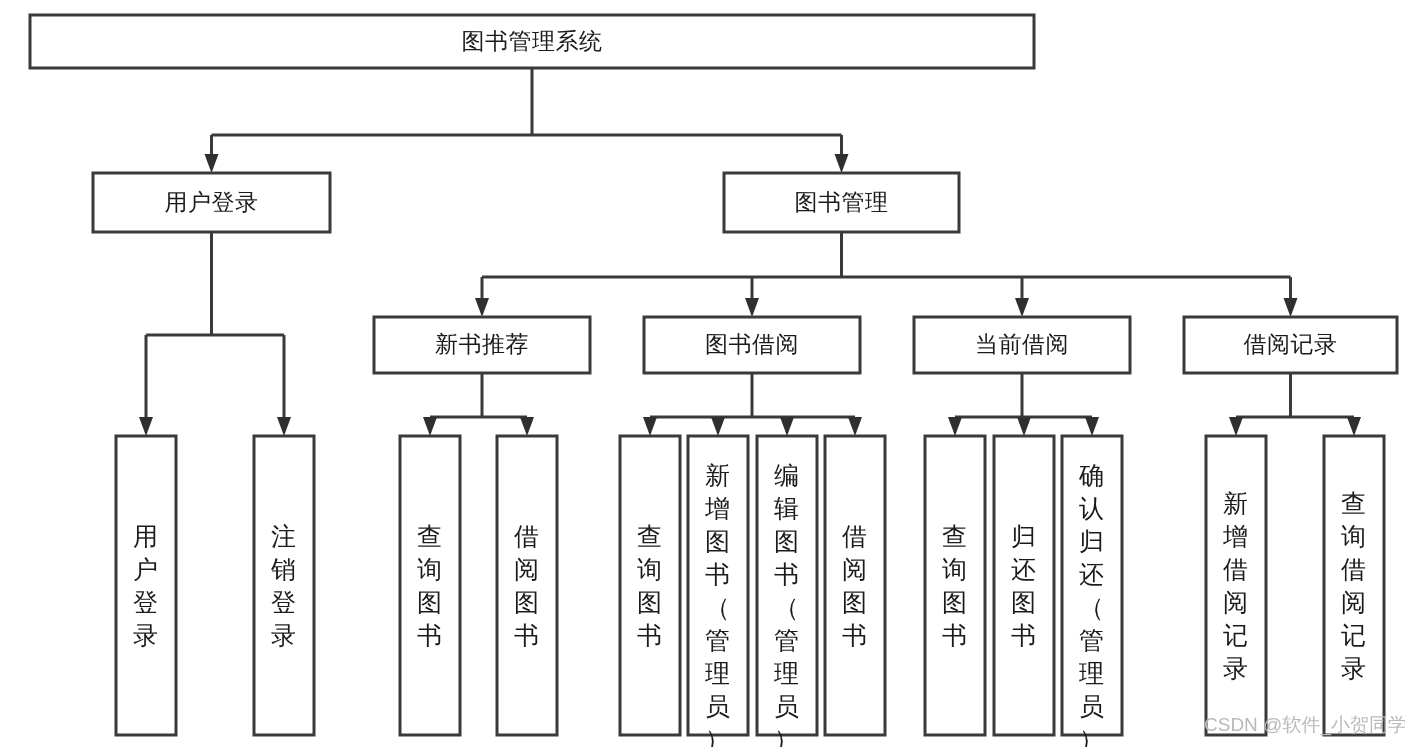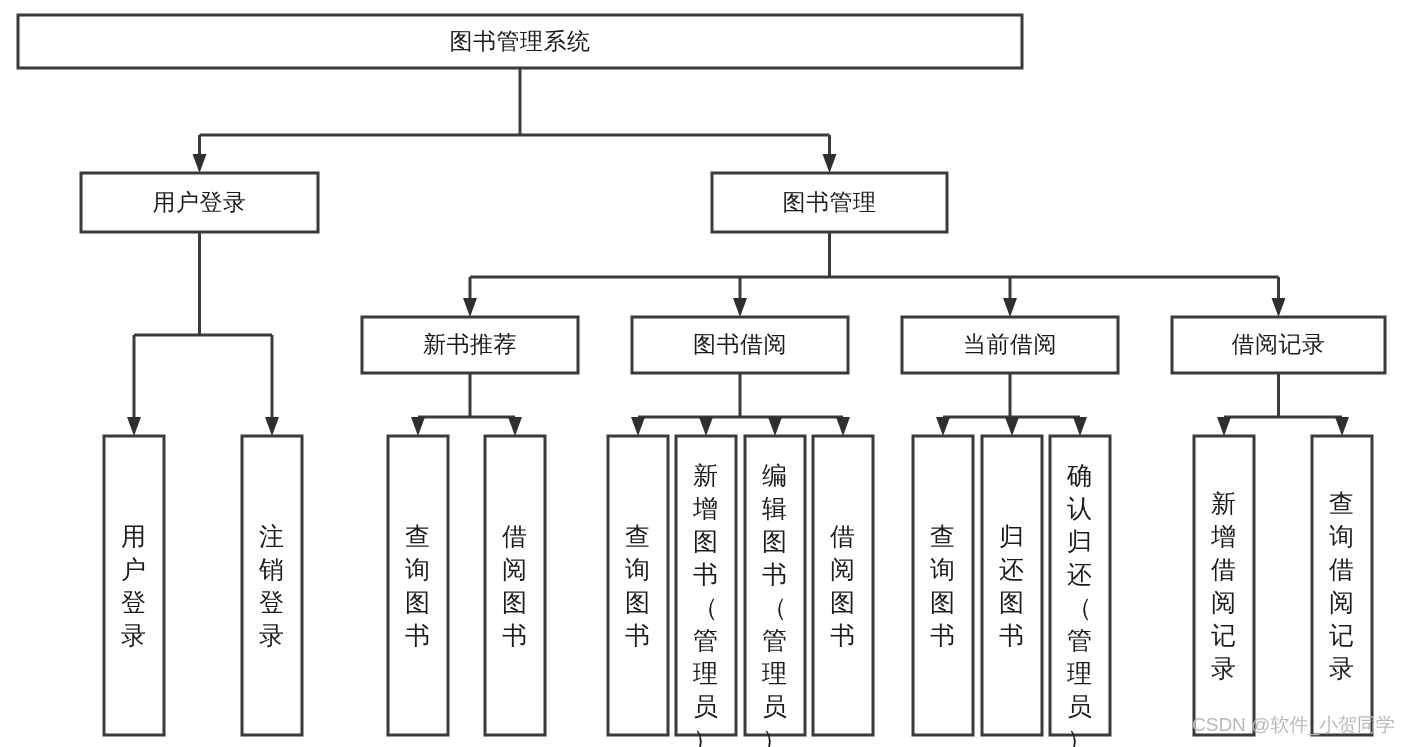--- a/index.html
+++ b/index.html
@@ -10,21 +10,21 @@
   }
   body {
     width: 1405px;
     height: 747px;
     font-family: "Liberation Sans", "DejaVu Sans", sans-serif;
     position: relative;
     overflow: hidden;
   }
   #diagram-root {
     position: absolute;
-    left: 0;
+    left: 12px;
     top: 0;
     width: 1338px;
     height: 747px;
     border-radius: 24px;
   }
   svg.flow {
     display: block;
     width: 1405px;
     height: 747px;
   }

